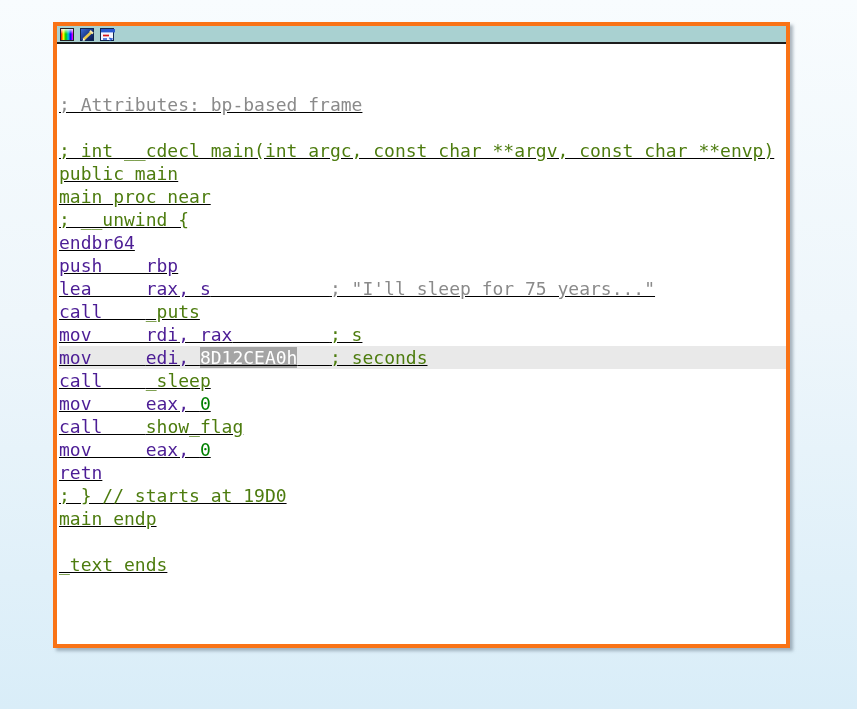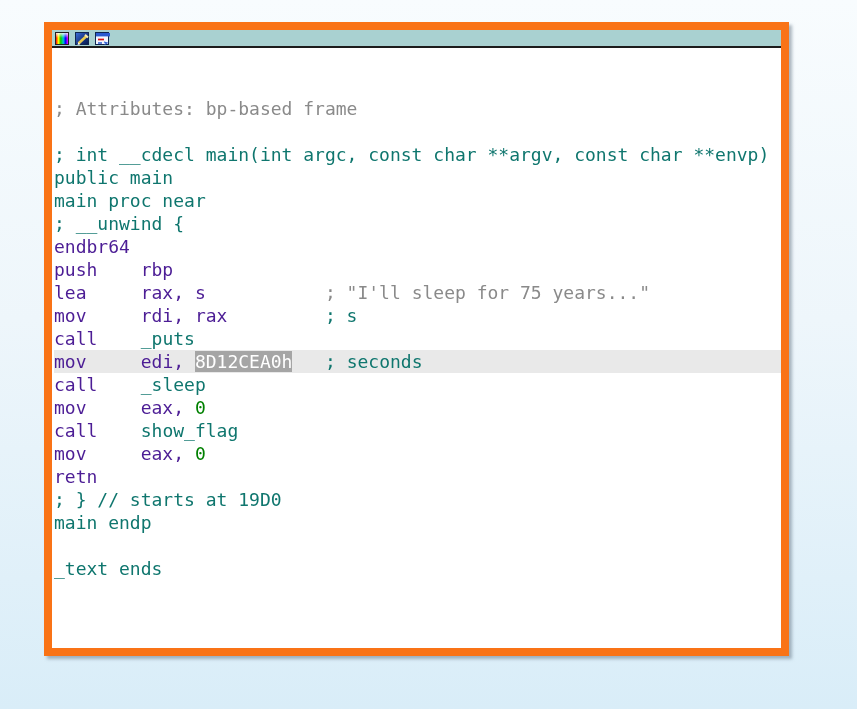--- a/index.html
+++ b/index.html
@@ -3,25 +3,26 @@
 <meta charset="utf-8">
 <style>
   html,body{margin:0;padding:0;}
   body{
     width:857px;height:709px;
     background:linear-gradient(180deg,#f8fcfe 0%,#eef6fb 45%,#d9edf8 100%);
     font-family:"DejaVu Sans Mono","Liberation Mono",monospace;
     overflow:hidden;position:relative;
   }
   .app-window{
-    position:absolute;left:44px;top:22px;
+    position:absolute;left:53px;top:22px;
     width:729px;height:618px;
-    border:8px solid #f97316;
+    border:4px solid #f97316;
     background:#ffffff;
     box-shadow:3px 3px 3px rgba(110,125,140,0.55);
+    text-decoration:underline;
   }
   .titlebar{
     height:16px;
     background:#a9d1d1;
     border-bottom:2px solid #1c1c1c;
     display:flex;align-items:center;
     padding-left:3px;gap:6px;
   }
   .tb-icon{width:14px;height:13px;display:inline-block;position:relative;box-sizing:border-box;}
   .icon-palette{
@@ -45,21 +46,21 @@
     color:#00008b;
     cursor:text;
   }
   .code-line{
     white-space:pre;
     height:23px;line-height:23px;
     font-size:18px;
   }
   .code-line.hl{background:#e9e9e9;}
   .c-gray{color:#8a8a8a;}
-  .c-blue{color:#0f766e;}
+  .c-blue{color:#4d7c0f;}
   .c-navy{color:#4c1d95;}
   .c-green{color:#008000;}
   .c-tok{background:#a5a5a5;color:#ffffff;text-align:center;}
 </style>
 </head>
 <body>
 
 <div class="app-window">
   <div class="titlebar">
     <span class="tb-icon icon-palette"></span>
@@ -84,22 +85,22 @@
       <div class="code-line"></div>
       <div class="code-line"><span class="c-gray">; Attributes: bp-based frame</span></div>
       <div class="code-line"></div>
       <div class="code-line"><span class="c-blue">; int __cdecl main(int argc, const char **argv, const char **envp)</span></div>
       <div class="code-line"><span class="c-blue">public main</span></div>
       <div class="code-line"><span class="c-blue">main proc near</span></div>
       <div class="code-line"><span class="c-blue">; __unwind {</span></div>
       <div class="code-line"><span class="c-navy">endbr64</span></div>
       <div class="code-line"><span class="c-navy">push    rbp</span></div>
       <div class="code-line"><span class="c-navy">lea     rax, s</span><span class="c-navy">           </span><span class="c-gray">; "I'll sleep for 75 years..."</span></div>
+      <div class="code-line"><span class="c-navy">call    </span><span class="c-blue">_puts</span></div>
       <div class="code-line"><span class="c-navy">mov     rdi, rax</span><span class="c-navy">         </span><span class="c-blue">; s</span></div>
-      <div class="code-line"><span class="c-navy">call    </span><span class="c-blue">_puts</span></div>
       <div class="code-line hl"><span class="c-navy">mov     </span><span class="c-navy">edi, </span><span class="c-tok">8D12CEA0h</span><span class="c-navy">   </span><span class="c-blue">; seconds</span></div>
       <div class="code-line"><span class="c-navy">call    </span><span class="c-blue">_sleep</span></div>
       <div class="code-line"><span class="c-navy">mov     eax, </span><span class="c-green">0</span></div>
       <div class="code-line"><span class="c-navy">call    </span><span class="c-blue">show_flag</span></div>
       <div class="code-line"><span class="c-navy">mov     eax, </span><span class="c-green">0</span></div>
       <div class="code-line"><span class="c-navy">retn</span></div>
       <div class="code-line"><span class="c-blue">; } // starts at 19D0</span></div>
       <div class="code-line"><span class="c-blue">main endp</span></div>
       <div class="code-line"></div>
       <div class="code-line"><span class="c-blue">_text ends</span></div>

